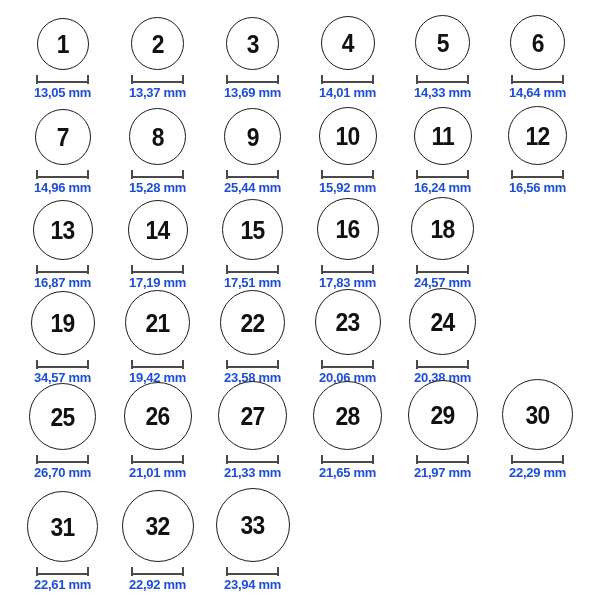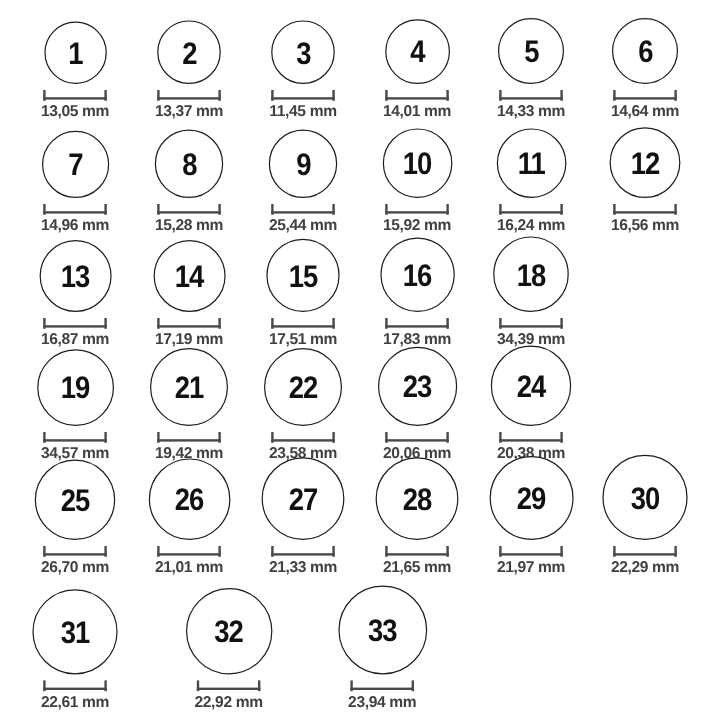--- a/index.html
+++ b/index.html
@@ -17,21 +17,20 @@
     height: 600px;
     padding: 6px 0 0 15px;
   }
   .row {
     display: flex;
     height: 95px;
     align-items: flex-end;
   }
   .row:last-child {
     height: 112px;
-    gap: 33px;
   }
   .cell {
     width: 95px;
     display: flex;
     flex-direction: column;
     align-items: center;
     justify-content: flex-end;
   }
   .circle {
     box-sizing: border-box;
@@ -73,21 +72,21 @@
     width: 2px;
     height: 9px;
     background: #4a4a4a;
   }
   .gauge .tick.left  { left: 0; }
   .gauge .tick.right { right: 0; }
   .label {
     margin-top: 2px;
     font-size: 13px;
     font-weight: bold;
-    color: #404040;
+    color: #1d4ed8;
     letter-spacing: -0.3px;
     white-space: nowrap;
     line-height: 1.15;
   }
 </style>
 </head>
 <body>
 
 <main class="chart">
     <div class="row">
@@ -115,21 +114,21 @@
       </div>
       <div class="cell">
         <div class="circle" style="width:53px;height:53px">
           <span class="num">3</span>
         </div>
         <div class="gauge">
           <span class="bar"></span>
           <span class="tick left"></span>
           <span class="tick right"></span>
         </div>
-        <div class="label">11,45 mm</div>
+        <div class="label">13,69 mm</div>
       </div>
       <div class="cell">
         <div class="circle" style="width:54px;height:54px">
           <span class="num">4</span>
         </div>
         <div class="gauge">
           <span class="bar"></span>
           <span class="tick left"></span>
           <span class="tick right"></span>
         </div>
@@ -273,21 +272,21 @@
       </div>
       <div class="cell">
         <div class="circle" style="width:63px;height:63px">
           <span class="num">18</span>
         </div>
         <div class="gauge">
           <span class="bar"></span>
           <span class="tick left"></span>
           <span class="tick right"></span>
         </div>
-        <div class="label">34,39 mm</div>
+        <div class="label">24,57 mm</div>
       </div>
     </div>
     <div class="row">
       <div class="cell">
         <div class="circle" style="width:64px;height:64px">
           <span class="num">19</span>
         </div>
         <div class="gauge">
           <span class="bar"></span>
           <span class="tick left"></span>

